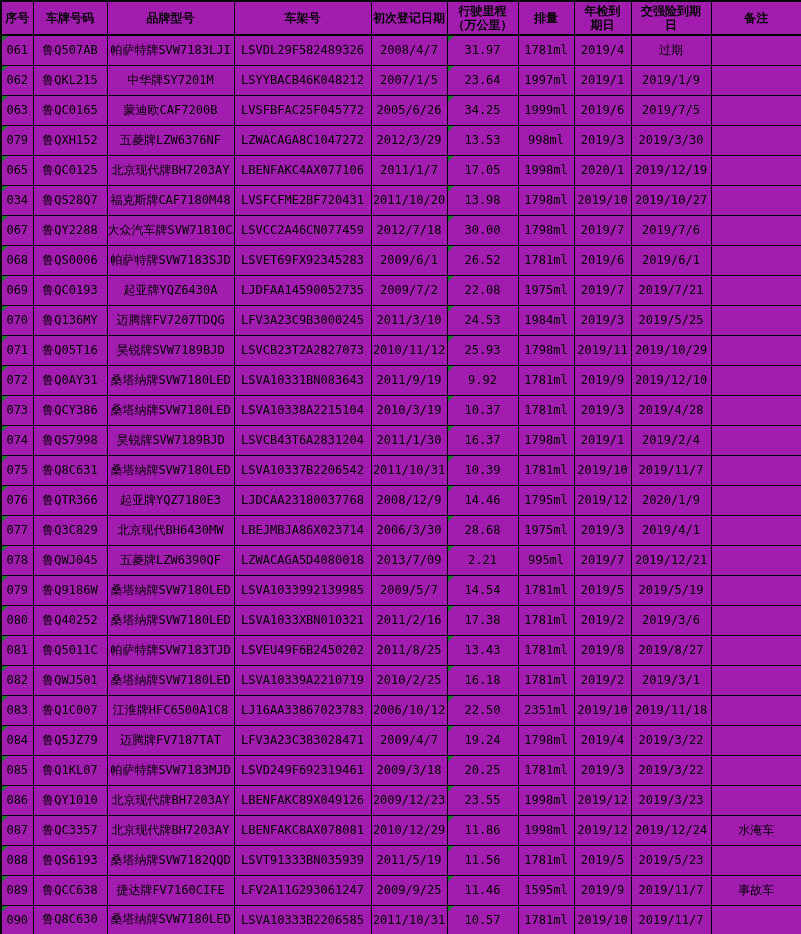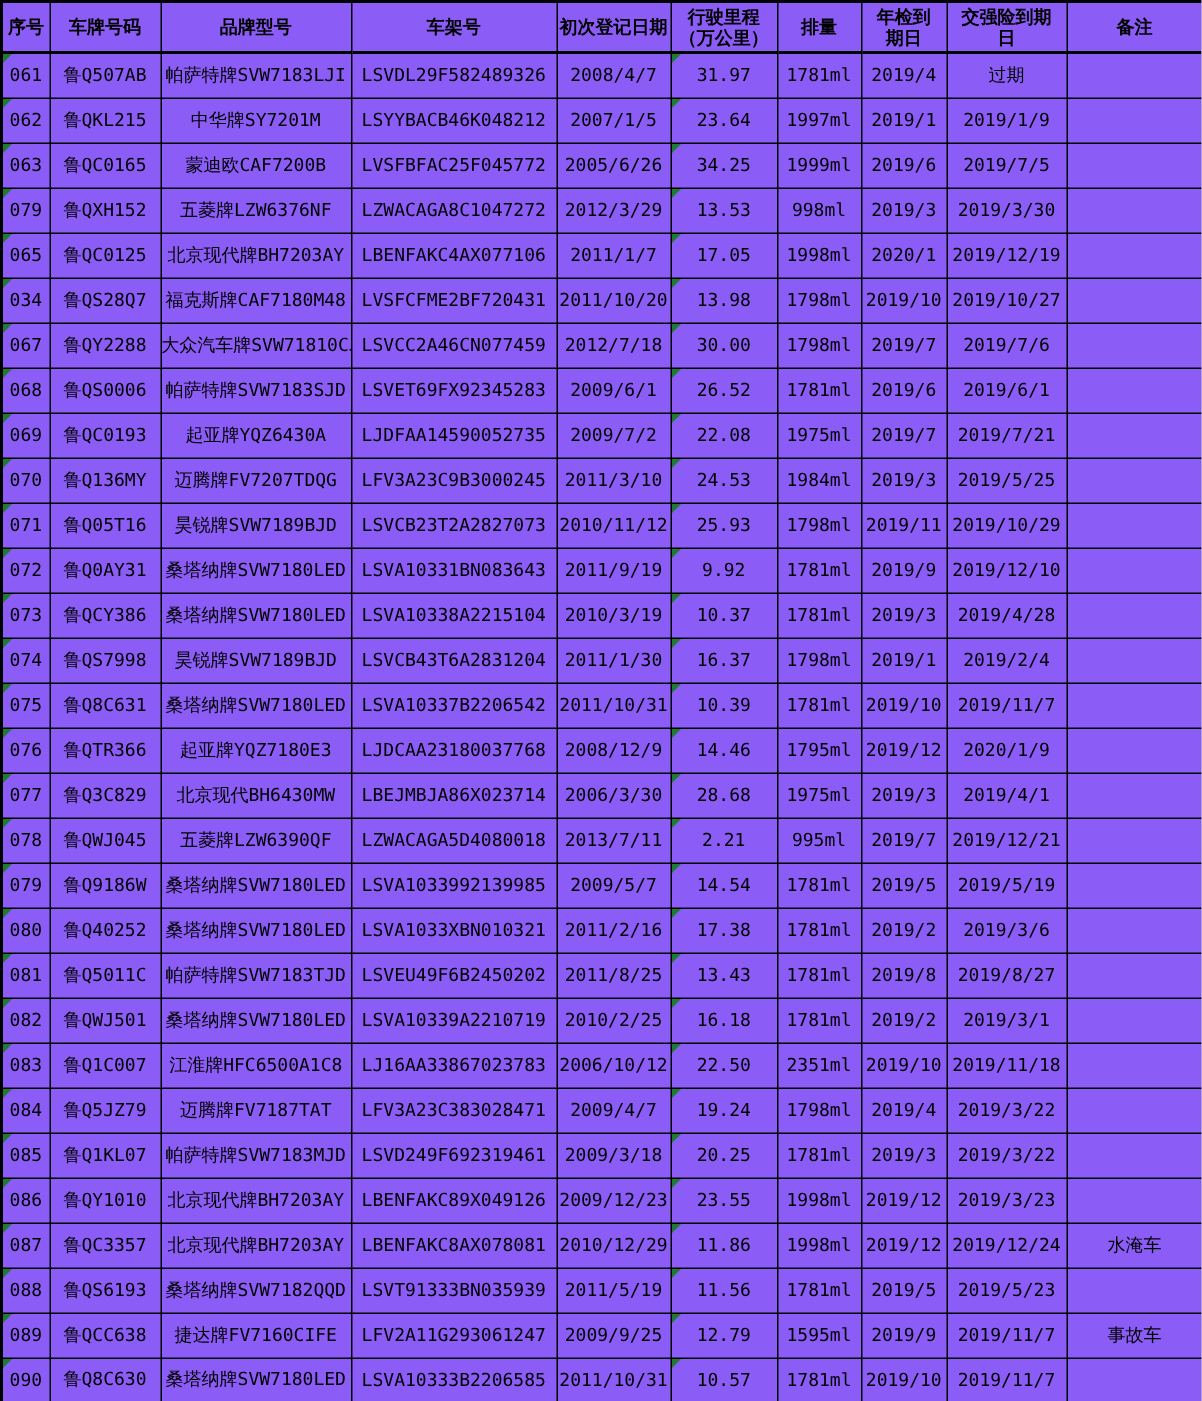--- a/index.html
+++ b/index.html
@@ -3,21 +3,21 @@
 <meta charset="utf-8">
 <style>
   html, body {
     margin: 0;
     padding: 0;
     background: #ffffff;
   }
   .sheet {
     width: 801px;
     height: 934px;
-    background: #8b5cf6;
+    background: #a21caf;
     overflow: hidden;
   }
   table.grid {
     border-collapse: collapse;
     table-layout: fixed;
     width: 801px;
     border: 2px solid #000000;
     font-family: "DejaVu Sans Mono", "DejaVu Sans", monospace;
     color: #000000;
   }
@@ -290,21 +290,21 @@
           <td><span class="val">1975ml</span></td>
           <td><span class="val">2019/3</span></td>
           <td><span class="val">2019/4/1</span></td>
           <td><span class="val"></span></td>
         </tr>
         <tr>
           <td><span class="tri"></span><span class="val">078</span></td>
           <td><span class="val">鲁QWJ045</span></td>
           <td><span class="val">五菱牌LZW6390QF</span></td>
           <td><span class="val">LZWACAGA5D4080018</span></td>
-          <td><span class="val">2013/7/11</span></td>
+          <td><span class="val">2013/7/09</span></td>
           <td><span class="tri"></span><span class="val">2.21</span></td>
           <td><span class="val">995ml</span></td>
           <td><span class="val">2019/7</span></td>
           <td><span class="val">2019/12/21</span></td>
           <td><span class="val"></span></td>
         </tr>
         <tr>
           <td><span class="tri"></span><span class="val">079</span></td>
           <td><span class="val">鲁Q9186W</span></td>
           <td><span class="val">桑塔纳牌SVW7180LED</span></td>
@@ -423,21 +423,21 @@
           <td><span class="val">2019/5</span></td>
           <td><span class="val">2019/5/23</span></td>
           <td><span class="val"></span></td>
         </tr>
         <tr>
           <td><span class="tri"></span><span class="val">089</span></td>
           <td><span class="val">鲁QCC638</span></td>
           <td><span class="val">捷达牌FV7160CIFE</span></td>
           <td><span class="val">LFV2A11G293061247</span></td>
           <td><span class="val">2009/9/25</span></td>
-          <td><span class="tri"></span><span class="val">12.79</span></td>
+          <td><span class="tri"></span><span class="val">11.46</span></td>
           <td><span class="val">1595ml</span></td>
           <td><span class="val">2019/9</span></td>
           <td><span class="val">2019/11/7</span></td>
           <td><span class="val">事故车</span></td>
         </tr>
         <tr>
           <td><span class="tri"></span><span class="val">090</span></td>
           <td><span class="val">鲁Q8C630</span></td>
           <td><span class="val">桑塔纳牌SVW7180LED</span></td>
           <td><span class="val">LSVA10333B2206585</span></td>

